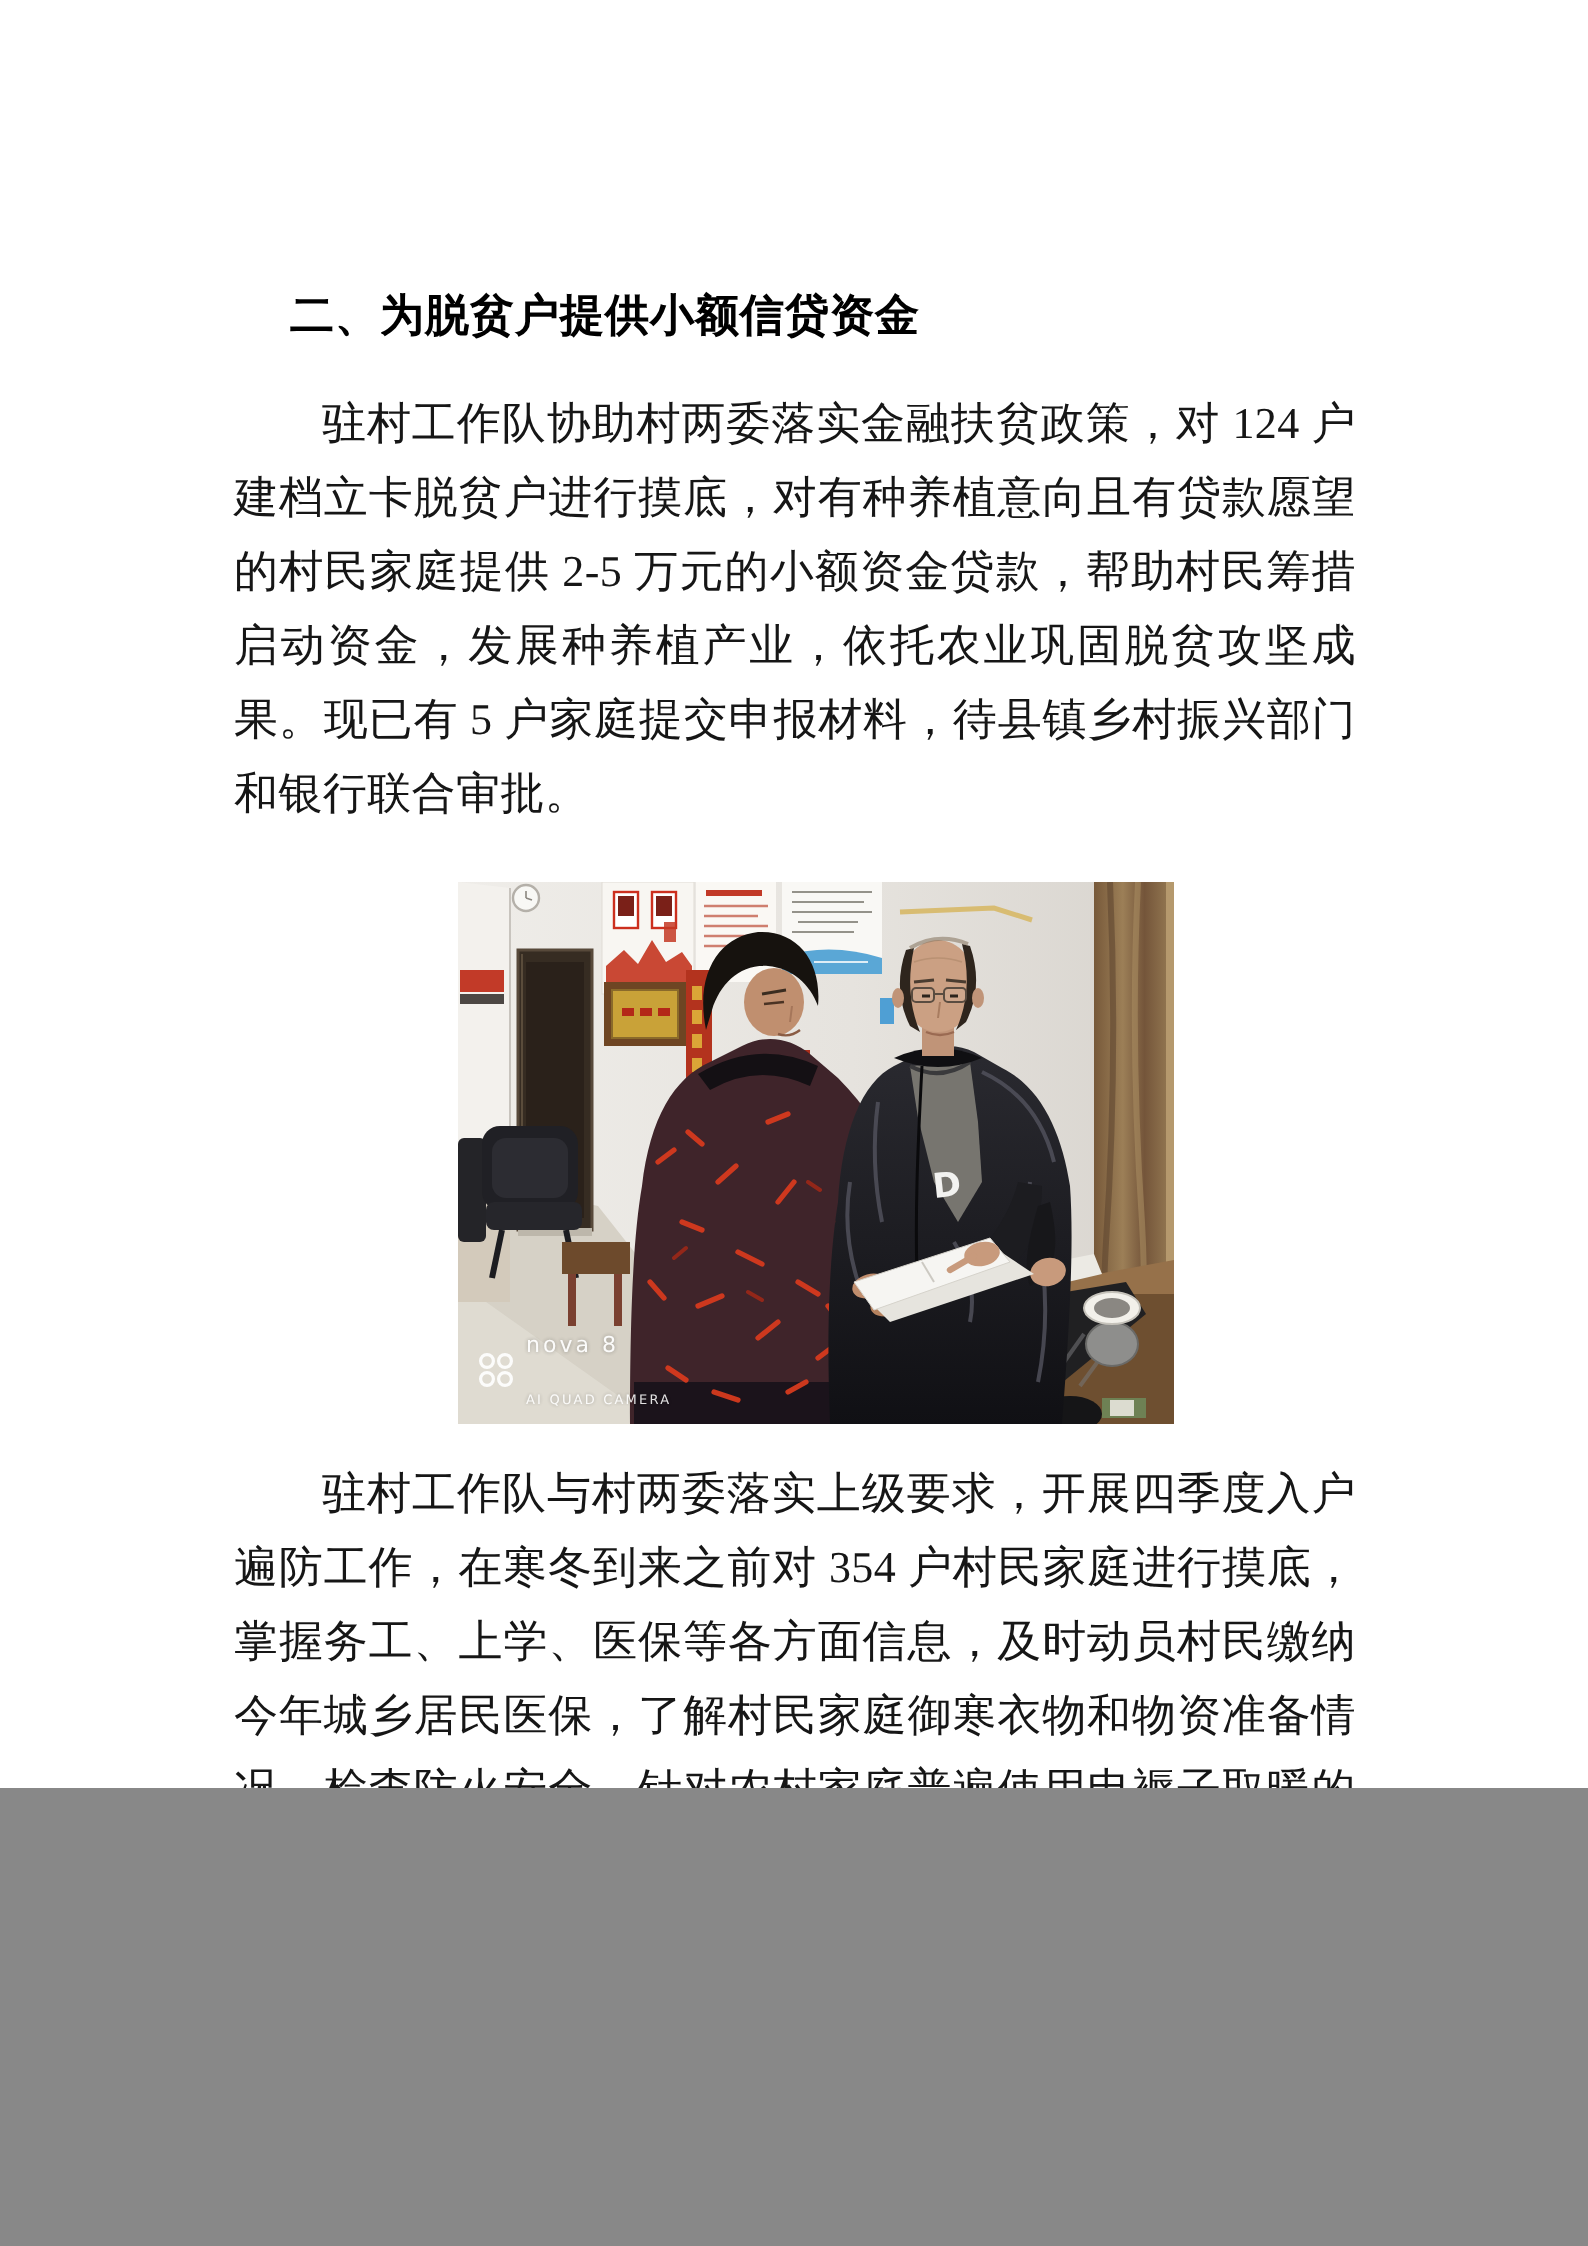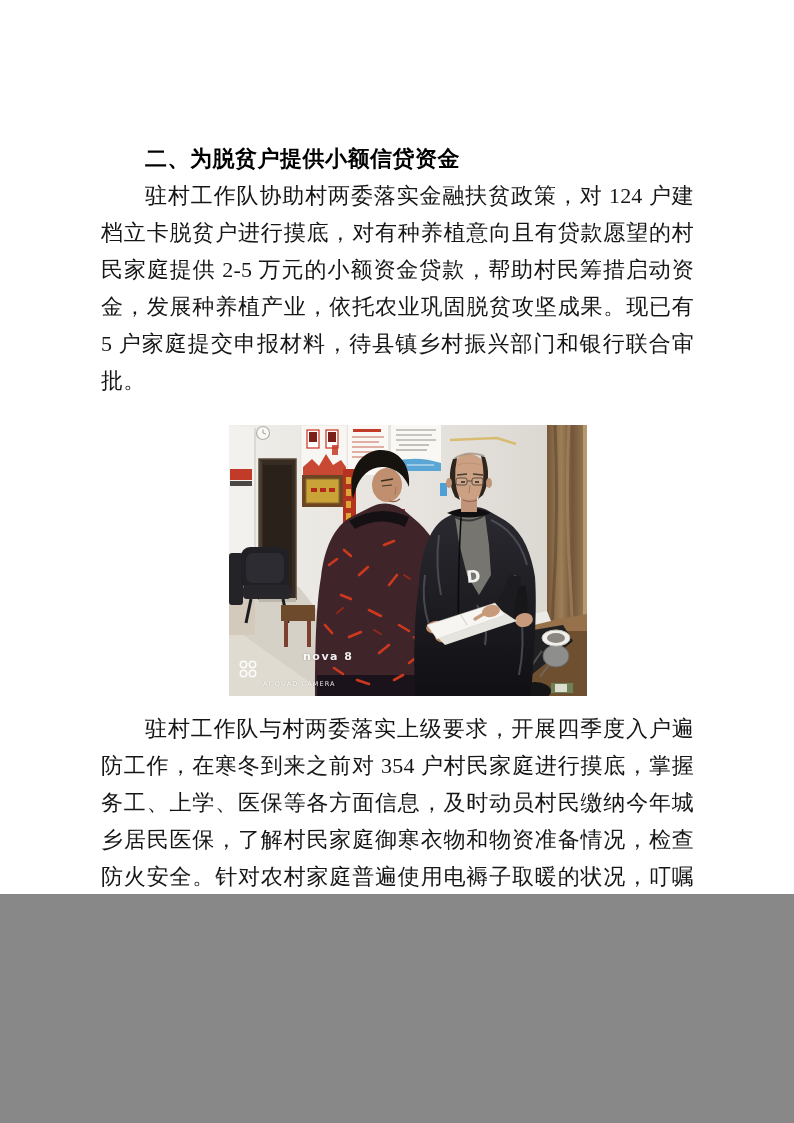--- a/index.html
+++ b/index.html
@@ -9,34 +9,34 @@
     font-family:"Liberation Serif","DejaVu Serif",serif;color:#161616;
   }
   .content{position:absolute;left:101px;top:140px;width:593px;}
   .section-heading{
     font-family:"DejaVu Sans","Liberation Sans",sans-serif;
     font-weight:700;font-size:22px;line-height:37px;color:#000;
     text-indent:44px;letter-spacing:0.5px;white-space:nowrap;
   }
   .body-paragraph{
     font-size:22px;line-height:37px;text-align:justify;text-align-last:left;
-    text-indent:44px;letter-spacing:0.2px;margin:0;
+    text-indent:44px;letter-spacing:0.2px;margin:16px;
   }
   .photo-figure{
     position:relative;width:358px;height:271px;
     margin:26px 0 14px 128px;background:#dcd8d2;
   }
   .photo-figure svg{display:block;}
   .watermark{
     position:absolute;left:10px;bottom:8px;display:flex;align-items:center;gap:5px;
     color:#ffffff;opacity:0.92;font-family:"DejaVu Sans","Liberation Sans",sans-serif;
     text-shadow:0 0 2px rgba(0,0,0,0.35);
   }
   .wm-text{display:flex;flex-direction:column;}
-  .wm-line1{font-size:11px;line-height:11px;letter-spacing:1.5px;font-weight:700;margin-left:40px;}
+  .wm-line1{font-size:11px;line-height:11px;letter-spacing:1.5px;font-weight:400;}
   .wm-line2{font-size:6.5px;line-height:8px;letter-spacing:1.1px;margin-top:18px;opacity:.95;}
 </style>
 </head>
 <body>
 
 <div class="page">
   <div class="content">
 
     <div class="section-heading">二、为脱贫户提供小额信贷资金</div>
     <p class="body-paragraph">驻村工作队协助村两委落实金融扶贫政策，对 124 户建档立卡脱贫户进行摸底，对有种养植意向且有贷款愿望的村民家庭提供 2-5 万元的小额资金贷款，帮助村民筹措启动资金，发展种养植产业，依托农业巩固脱贫攻坚成果。现已有 5 户家庭提交申报材料，待县镇乡村振兴部门和银行联合审批。</p>

